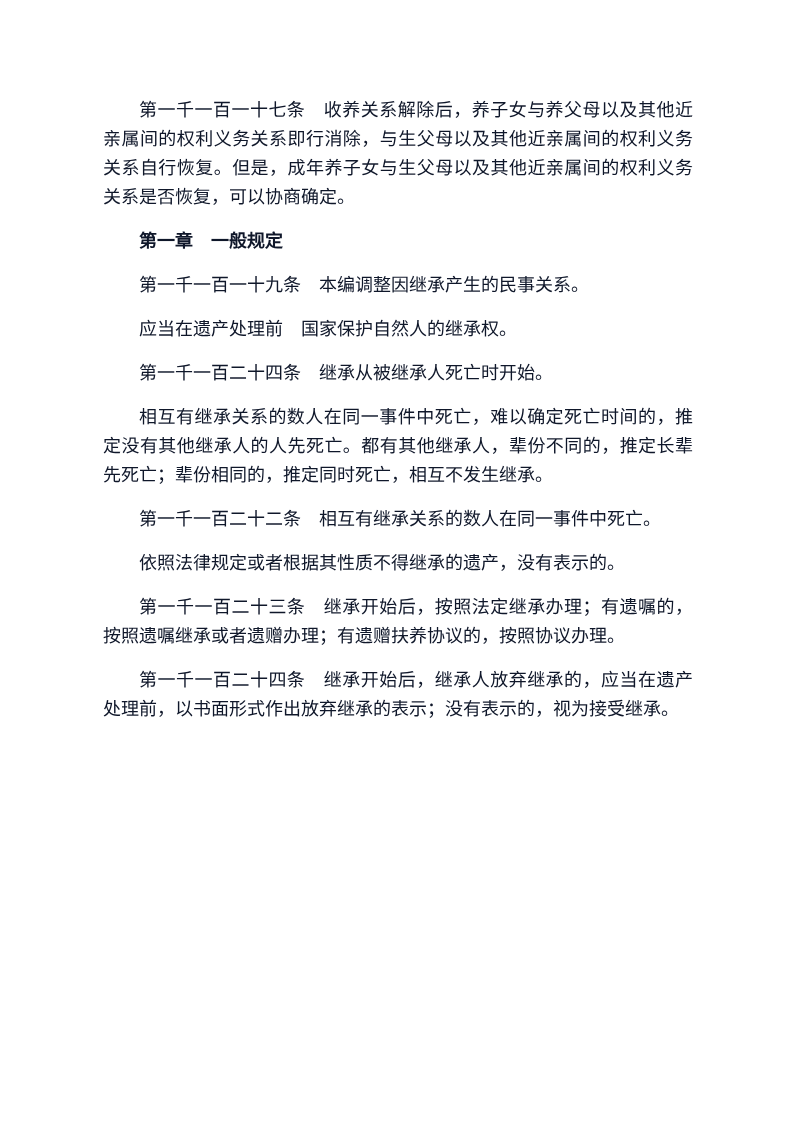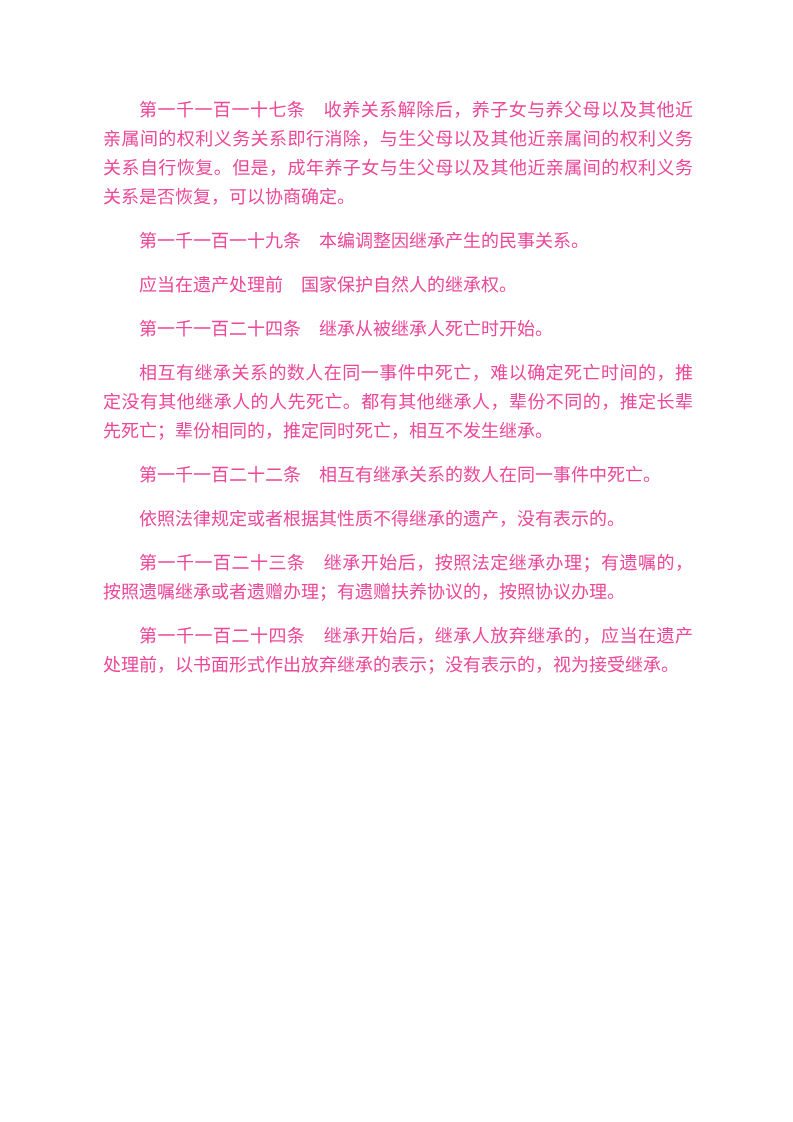--- a/index.html
+++ b/index.html
@@ -15,21 +15,21 @@
     overflow: hidden;
   }
   .content {
     position: absolute;
     left: 103px;
     top: 96px;
     width: 590px;
     font-family: "Liberation Serif", "DejaVu Serif", serif;
     font-size: 18px;
     line-height: 29px;
-    color: #ec4899;
+    color: #0f172a;
     text-align: justify;
     text-justify: inter-ideograph;
   }
   .block {
     margin: 0 0 15px 0;
     text-indent: 2em;
     font-weight: normal;
     font-size: 18px;
   }
   .block.heading {
@@ -39,20 +39,21 @@
     margin-bottom: 0;
   }
 </style>
 </head>
 <body>
 
 <div class="page">
   <main class="content">
 
   <p class="block">第一千一百一十七条　收养关系解除后，养子女与养父母以及其他近亲属间的权利义务关系即行消除，与生父母以及其他近亲属间的权利义务关系自行恢复。但是，成年养子女与生父母以及其他近亲属间的权利义务关系是否恢复，可以协商确定。</p>
+      <h2 class="block heading">第一章　一般规定</h2>
       <p class="block">第一千一百一十九条　本编调整因继承产生的民事关系。</p>
       <p class="block">应当在遗产处理前　国家保护自然人的继承权。</p>
       <p class="block">第一千一百二十四条　继承从被继承人死亡时开始。</p>
       <p class="block">相互有继承关系的数人在同一事件中死亡，难以确定死亡时间的，推定没有其他继承人的人先死亡。都有其他继承人，辈份不同的，推定长辈先死亡；辈份相同的，推定同时死亡，相互不发生继承。</p>
       <p class="block">第一千一百二十二条　相互有继承关系的数人在同一事件中死亡。</p>
       <p class="block">依照法律规定或者根据其性质不得继承的遗产，没有表示的。</p>
       <p class="block">第一千一百二十三条　继承开始后，按照法定继承办理；有遗嘱的，按照遗嘱继承或者遗赠办理；有遗赠扶养协议的，按照协议办理。</p>
       <p class="block">第一千一百二十四条　继承开始后，继承人放弃继承的，应当在遗产处理前，以书面形式作出放弃继承的表示；没有表示的，视为接受继承。</p>
     </main>
 </div>

